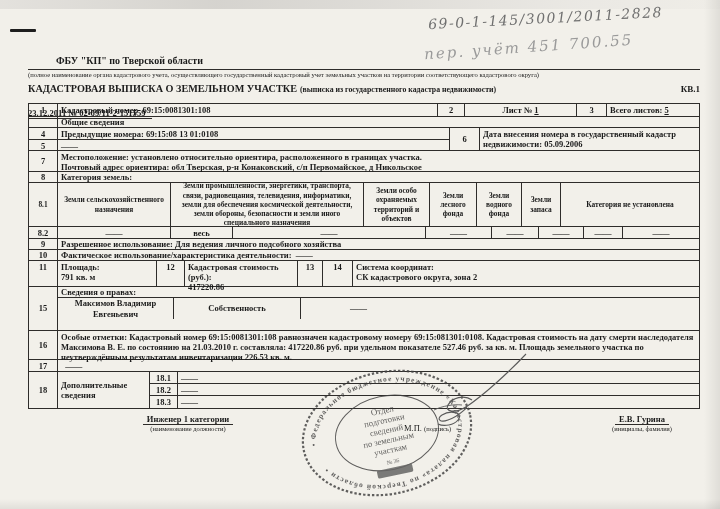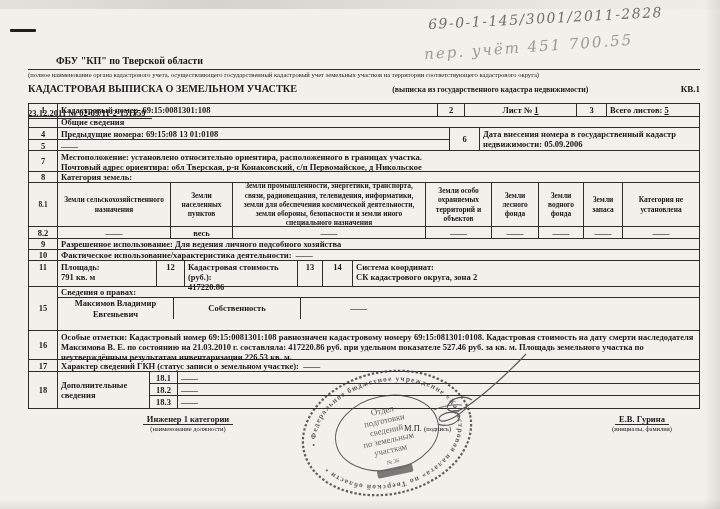--- a/index.html
+++ b/index.html
@@ -15,21 +15,21 @@
       background:linear-gradient(180deg,rgba(0,0,0,0) 0%,rgba(0,0,0,.07) 100%);}
   
   .hw{position:absolute;font-family:"DejaVu Serif",serif;font-style:italic;white-space:nowrap;}
   .hw1{left:428px;top:10px;font-size:14px;color:#6f6f6f;transform:rotate(-3deg);letter-spacing:1.5px;}
   .hw2{left:424px;top:38px;font-size:15px;color:#9a9a9a;transform:rotate(-4deg);letter-spacing:2px;}
   
   .hdr{position:absolute;left:28px;top:50px;width:672px;}
   .org-row{border-bottom:1px solid #2e2c2a;padding-left:28px;padding-bottom:1px;}
   .org{font-weight:bold;font-size:10px;}
   .org-caption{font-size:6.6px;padding-top:1px;color:#222;}
-  .title-row{display:flex;align-items:baseline;margin-top:5px;text-align:center;}
+  .title-row{display:flex;align-items:baseline;margin-top:5px;}
   .title{font-weight:bold;font-size:10.2px;}
   .title-note{font-weight:bold;font-size:7.8px;margin-left:3px;flex:1;}
   .form-code{font-weight:bold;font-size:9px;}
   .doc-date{font-size:8.6px;font-weight:bold;margin-top:14px;}
   .doc-date span{border-bottom:1px solid #2e2c2a;padding-right:6px;}
   
   .tbl{position:absolute;left:28px;top:103px;width:672px;border:1px solid #2e2c2a;
        font-size:8.5px;font-weight:bold;line-height:1.18;box-sizing:border-box;}
   .row{display:flex;border-bottom:1px solid #2e2c2a;box-sizing:border-box;}
   .row:last-child{border-bottom:none;}
@@ -133,21 +133,20 @@
     </div>
 
     <div class="row h11">
       <div class="c num">8</div>
       <div class="c" style="flex:1">Категория земель:</div>
     </div>
 
     <div class="row h44 tiny">
       <div class="c num">8.1</div>
       <div class="c ctr" style="flex:0 0 113px">Земли сельскохозяйственного назначения</div>
-      <div class="c ctr" style="flex:0 0 62px">Земли населенных пунктов</div>
       <div class="c ctr" style="flex:0 0 193px">Земли промышленности, энергетики, транспорта, связи, радиовещания, телевидения, информатики, земли для обеспечения космической деятельности, земли обороны, безопасности и земли иного специального назначения</div>
       <div class="c ctr" style="flex:0 0 66px">Земли особо охраняемых территорий и объектов</div>
       <div class="c ctr" style="flex:0 0 47px">Земли лесного фонда</div>
       <div class="c ctr" style="flex:0 0 45px">Земли водного фонда</div>
       <div class="c ctr" style="flex:0 0 39px">Земли запаса</div>
       <div class="c ctr" style="flex:1">Категория не установлена</div>
     </div>
 
     <div class="row h12">
       <div class="c num">8.2</div>
@@ -208,21 +207,21 @@
     </div>
 
     <div class="row h29">
       <div class="c num">16</div>
       <div class="c top" style="flex:1">Особые отметки: Кадастровый номер 69:15:0081301:108 равнозначен кадастровому номеру 69:15:081301:0108. Кадастровая стоимость на дату смерти наследодателя Максимова В. Е. по состоянию на 21.03.2010 г. составляла: 417220.86 руб. при удельном показателе 527.46 руб. за кв. м. Площадь земельного участка по неутверждённым результатам инвентаризации 226.53 кв. м.</div>
     </div>
 
     <div class="row h12">
       <div class="c num">17</div>
       <div class="c" style="flex:1">
-        <span>Характер сведений ГКН (статус записи о земельном участке):</span>&nbsp;&nbsp;
+        &nbsp;&nbsp;
         <span>——</span>
       </div>
     </div>
 
     <div class="row h36">
       <div class="c num">18</div>
       <div class="c" style="flex:0 0 92px">Дополнительные сведения</div>
       <div class="stack" style="flex:1">
         <div class="subrow h12">
           <div class="c ctr" style="flex:0 0 28px">18.1</div>

